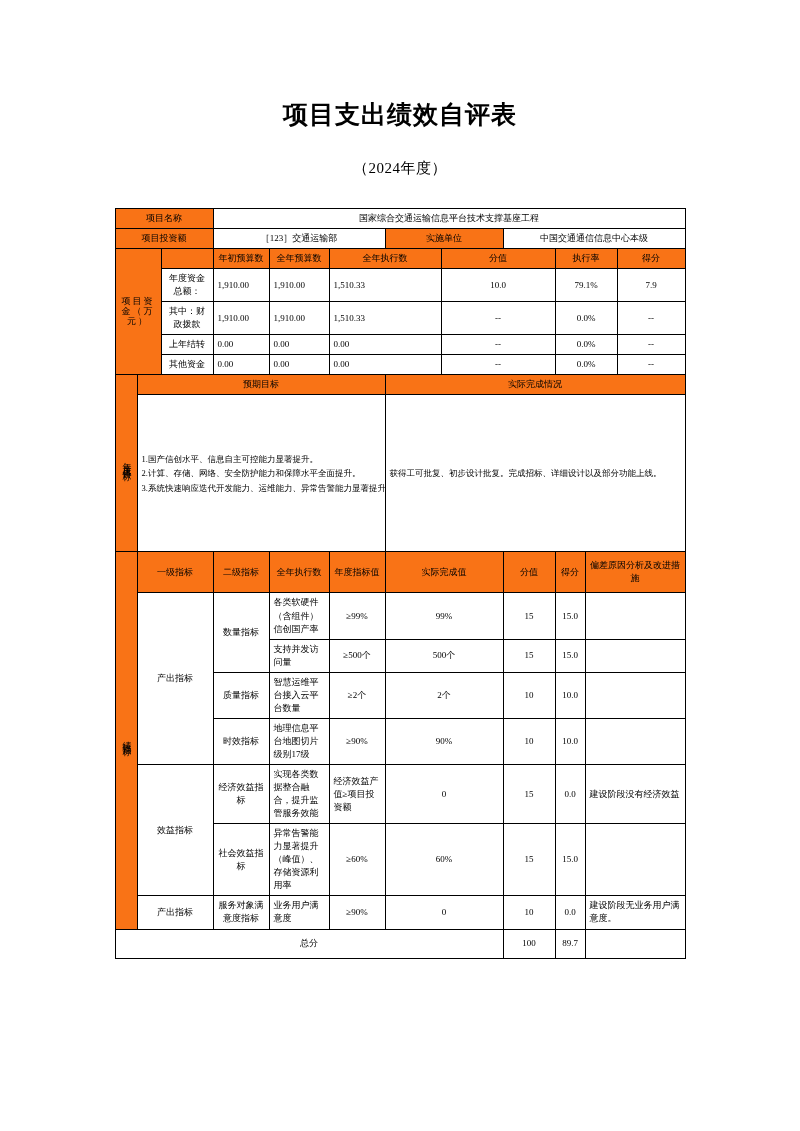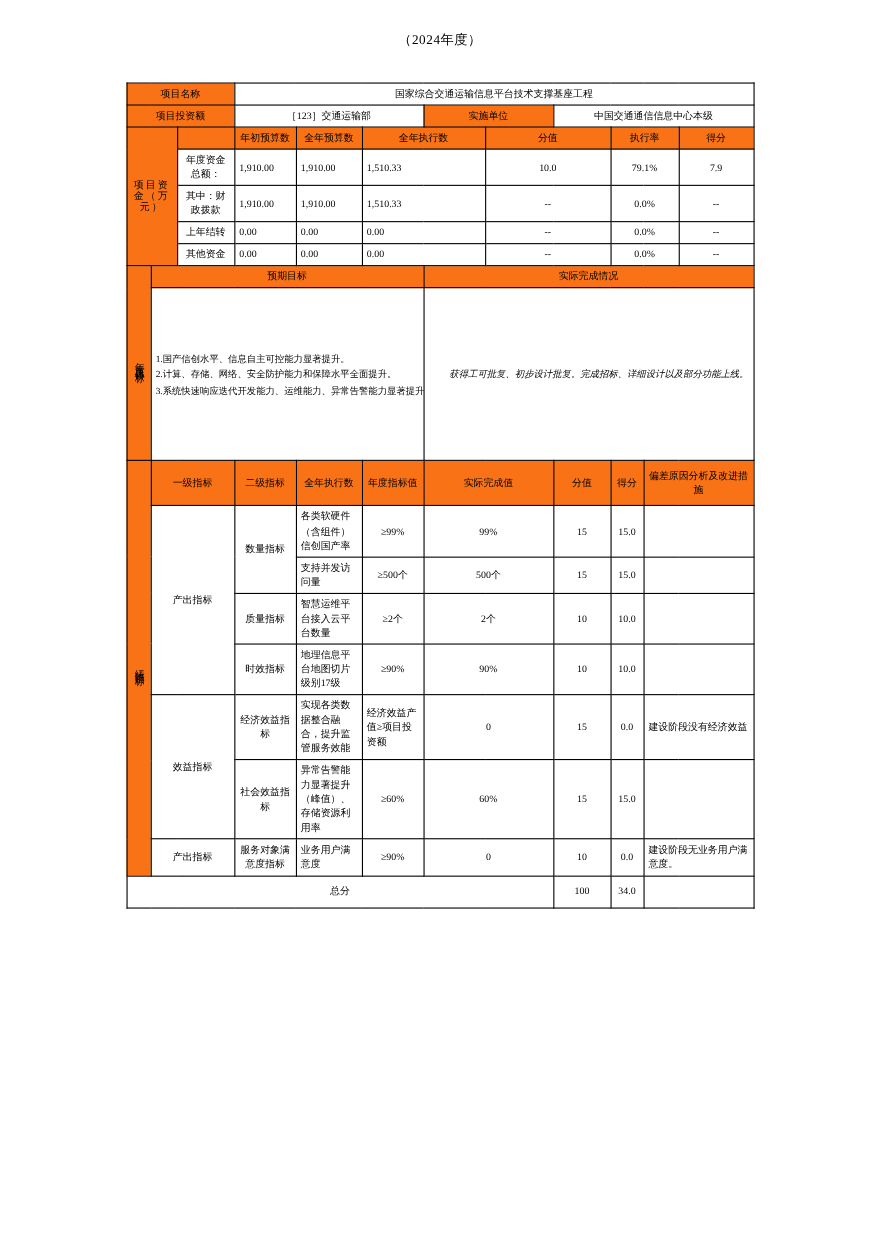--- a/index.html
+++ b/index.html
@@ -23,21 +23,21 @@
   }
   .doc-title {
     text-align: center;
     font-size: 25px;
     font-weight: bold;
     letter-spacing: 1px;
     margin-top: 98px;
   }
   .doc-subtitle {
     text-align: center;
-    font-size: 12px;
+    font-size: 15px;
     margin-top: 28px;
     letter-spacing: 0.5px;
   }
   table.main {
     border-collapse: collapse;
     margin: 30px auto 0 auto;
     width: 562px;
     table-layout: fixed;
   }
   table.main td {
@@ -64,30 +64,30 @@
   .cellpad { padding: 5px 5px; }
   .goal-list {
     font-size: 8.5px;
     line-height: 1.7;
     text-align: left;
   }
   .goal-list div { white-space: nowrap; }
   .actual-text {
     font-size: 8.5px;
     line-height: 1.7;
-    text-align: right;
-    font-style: italic;
+    text-align: left;
   }
   .tall { height: 150px; }
 </style>
 </head>
 <body>
 
 <div class="page">
 
+  <div class="doc-title">项目支出绩效自评表</div>
   <div class="doc-subtitle">（2024年度）</div>
 
   <table class="main">
     <colgroup>
       <col style="width:22px">
       <col style="width:24px">
       <col style="width:52px">
       <col style="width:56px">
       <col style="width:60px">
       <col style="width:56px">
@@ -270,20 +270,20 @@
       <td class="c">≥90%</td>
       <td class="c" colspan="2">0</td>
       <td class="c">10</td>
       <td class="c">0.0</td>
       <td class="l cellpad" colspan="2">建设阶段无业务用户满意度。</td>
     </tr>
 
     <tr>
       <td class="c" colspan="8" style="height:22px">总分</td>
       <td class="c">100</td>
-      <td class="c">34.0</td>
+      <td class="c">89.7</td>
       <td colspan="2"></td>
     </tr>
 
   </tbody>
     </table>
 
 </div>
 
 </body></html>

